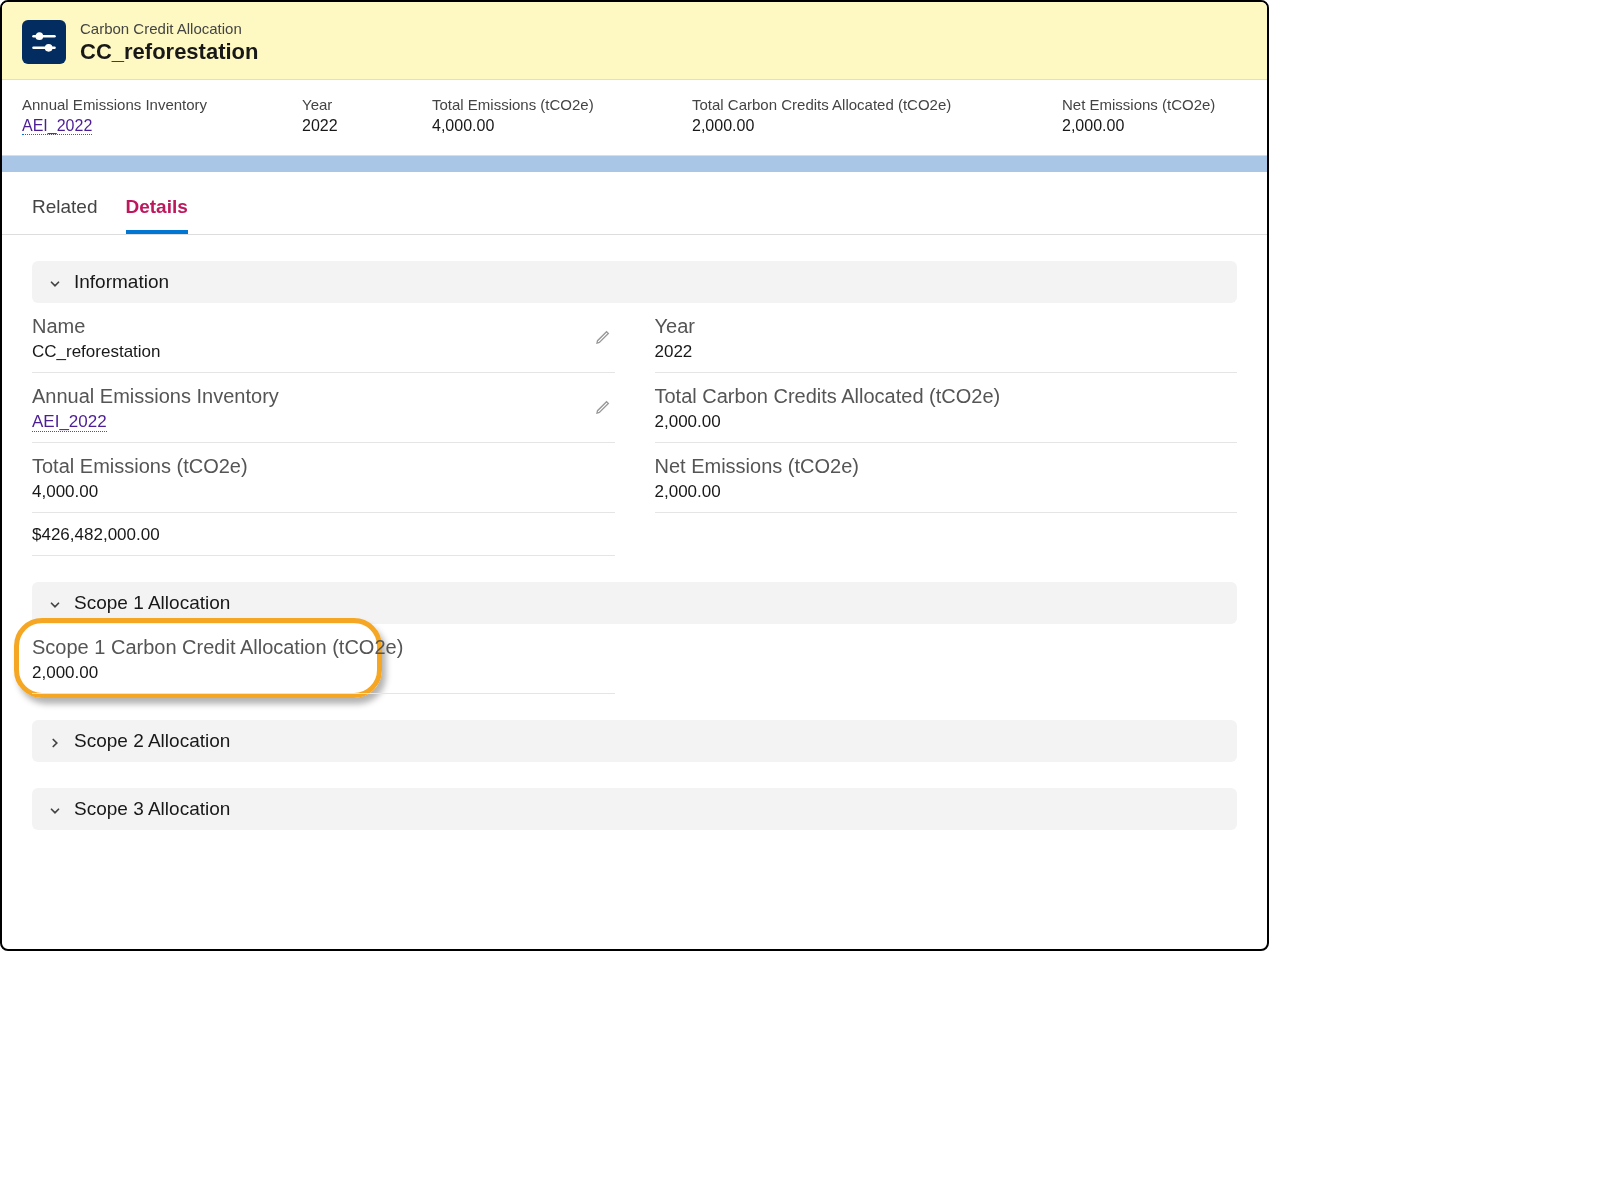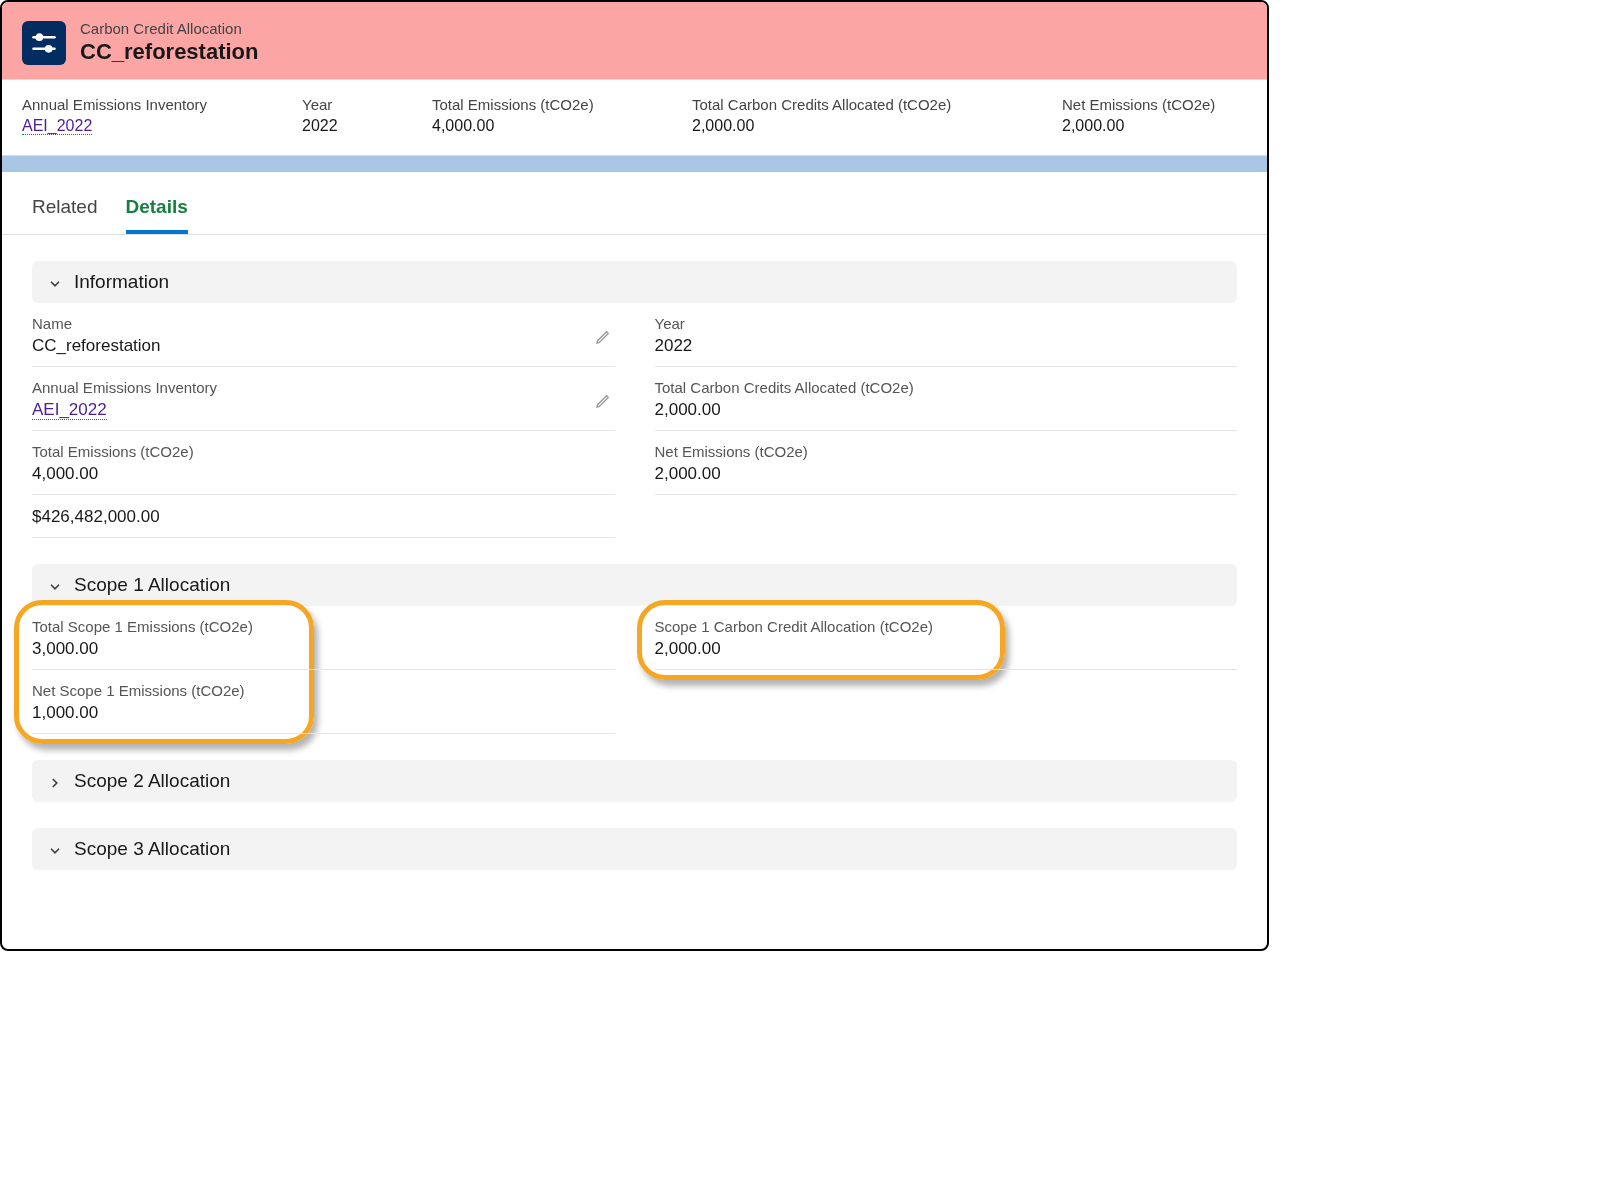--- a/index.html
+++ b/index.html
@@ -7,24 +7,23 @@
     font-family: -apple-system, BlinkMacSystemFont, "Segoe UI", Arial, sans-serif;
     background: #fff;
     color: #181818;
     width: 1269px;
     height: 951px;
     border: 2px solid #000;
     border-radius: 8px;
     overflow: hidden;
   }
   .header {
-    background: #fca5a5;
+    background: #fef9c3;
     padding: 18px 20px 14px 20px;
     display: flex;
-    align-items: center;
     border-bottom: 1px solid #ddd;
   }
   .header-icon {
     width: 44px; height: 44px;
     background: #032d60;
     border-radius: 6px;
     display: flex; align-items: center; justify-content: center;
     margin-right: 14px;
     flex-shrink: 0;
   }
@@ -53,21 +52,21 @@
     border-bottom: 1px solid #ddd;
     gap: 28px;
   }
   .tab {
     padding-bottom: 12px;
     font-size: 19px;
     color: #444;
     cursor: pointer;
     border-bottom: 4px solid transparent;
   }
-  .tab.active { font-weight: 700; color: #15803d; border-bottom-color: #0176d3; }
+  .tab.active { font-weight: 700; color: #be185d; border-bottom-color: #0176d3; }
   .main { padding: 0 30px 30px 30px; }
   .section-head {
     background: #f3f3f3;
     border-radius: 6px;
     padding: 10px 14px;
     display: flex;
     align-items: flex-end;
     margin-top: 26px;
     cursor: pointer;
   }
@@ -78,21 +77,21 @@
     grid-template-columns: 1fr 1fr;
     column-gap: 40px;
   }
   .field-cell { position: relative; }
   .col-left, .col-right { display: flex; flex-direction: column; }
   .field {
     padding: 12px 0 10px 0;
     border-bottom: 1px solid #e5e5e5;
     position: relative;
   }
-  .f-label { font-size: 15px; color: #555; margin-bottom: 4px; }
+  .f-label { font-size: 20px; color: #555; margin-bottom: 4px; }
   .f-value { font-size: 17px; color: #181818; }
   .edit-icon {
     position: absolute;
     right: 4px;
     top: 26px;
     color: #888;
     cursor: pointer;
   }
   .callout {
     border: 5px solid #f5a623;
@@ -213,31 +212,20 @@
   <div class="section-head">
     <span class="sh-chev">
       <svg width="14" height="14" viewBox="0 0 24 24">
           <path d="M6 9l6 6 6-6" fill="none" stroke="#444" stroke-width="3" stroke-linecap="round"></path>
         </svg>
     </span>
     <span class="sh-title">Scope 1 Allocation</span>
   </div>
 
   <div class="field-grid scope1-grid">
-    <div class="col-left field-cell">
-      <div class="callout left"></div>
-      <div class="field">
-        <div class="f-label">Total Scope 1 Emissions (tCO2e)</div>
-        <div class="f-value">3,000.00</div>
-      </div>
-      <div class="field">
-        <div class="f-label">Net Scope 1 Emissions (tCO2e)</div>
-        <div class="f-value">1,000.00</div>
-      </div>
-    </div>
     <div class="col-right field-cell">
       <div class="callout right"></div>
       <div class="field">
         <div class="f-label">Scope 1 Carbon Credit Allocation (tCO2e)</div>
         <div class="f-value">2,000.00</div>
       </div>
     </div>
   </div>
 
   <div class="section-head">

